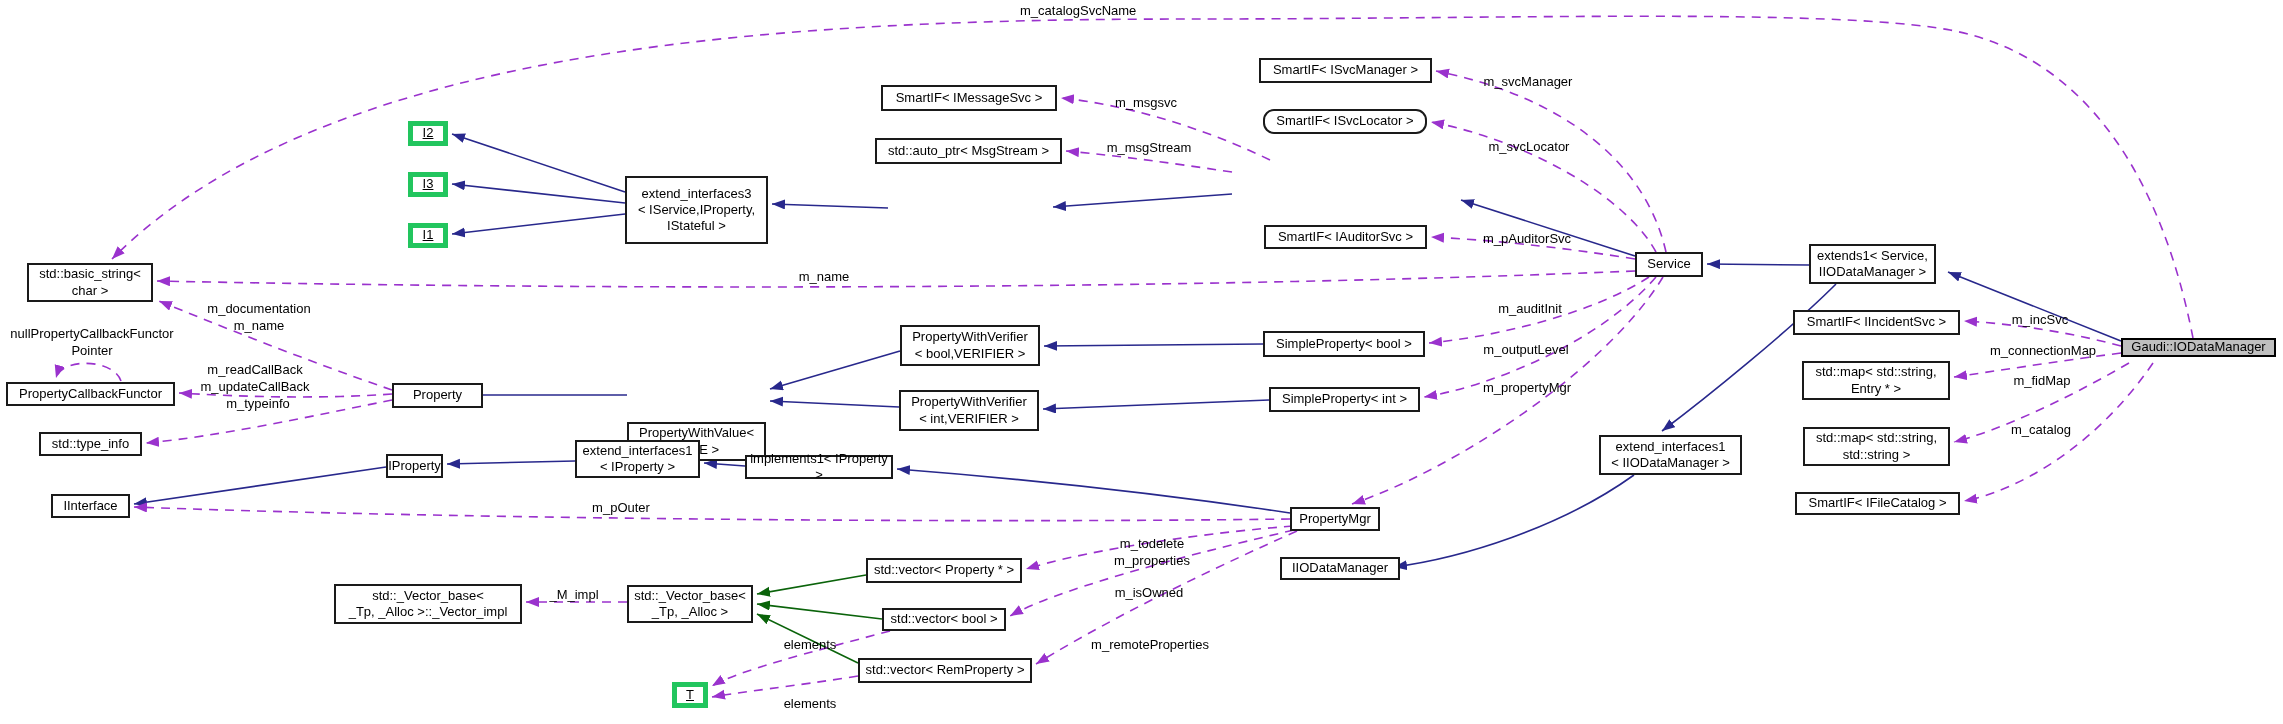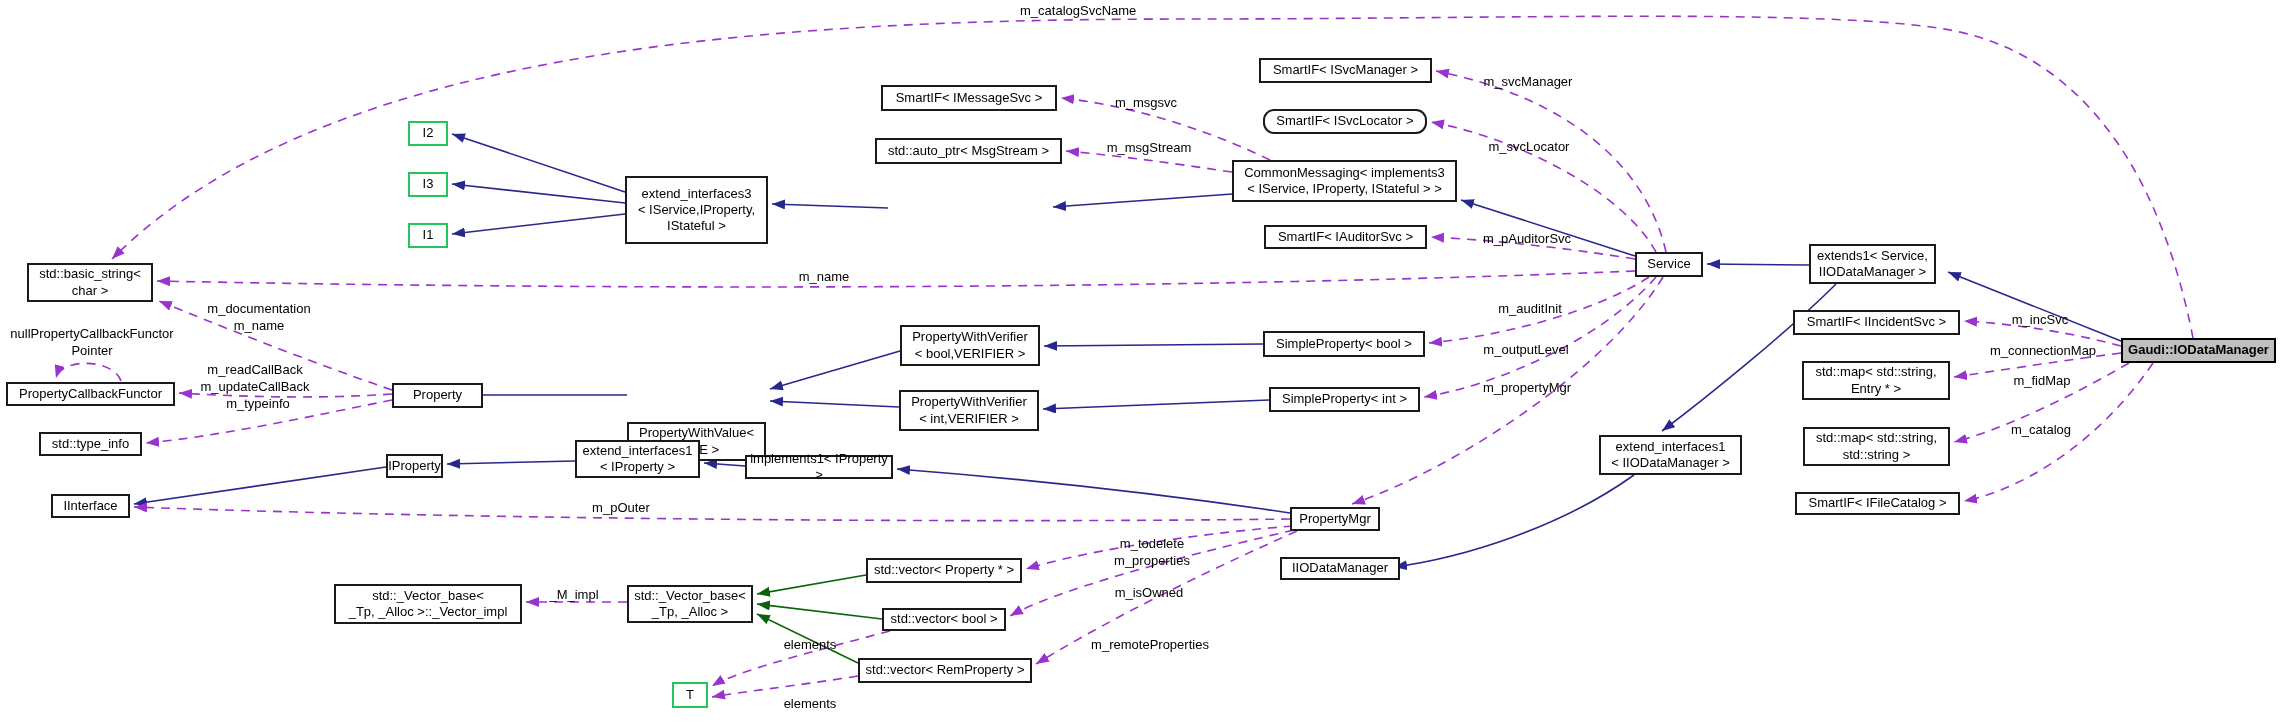--- a/index.html
+++ b/index.html
@@ -5,21 +5,21 @@
   html,body{margin:0;padding:0;background:#ffffff;}
   #canvas{position:relative;width:2283px;height:724px;background:#ffffff;
           font-family:"Liberation Sans",sans-serif;overflow:hidden;}
   #edges{position:absolute;left:0;top:0;width:2283px;height:724px;}
   .use{stroke:#9a32cd;stroke-width:1.6;fill:none;stroke-dasharray:9 7;}
   .inh{stroke:#28288c;stroke-width:1.6;fill:none;}
   .prot{stroke:#0a630a;stroke-width:1.6;fill:none;}
   .node{position:absolute;display:flex;align-items:center;justify-content:center;
         text-align:center;background:#ffffff;border:2px solid #1a1a1a;color:#000;
         font-size:13px;line-height:1.25;white-space:pre-line;box-sizing:border-box;}
-  .node.light{border:2px solid #22c55e;}
+  .node.light{border:5px solid #22c55e;text-decoration:underline;}
   .node.current{background:#bfbfbf;border:2px solid #000;}
   .elabel{position:absolute;font-size:13px;color:#000;text-align:center;
           white-space:pre-line;line-height:1.3;}
 </style>
 </head>
 <body>
 
 <div id="canvas">
 
   <svg id="edges" viewBox="0 0 2283 724">
@@ -87,35 +87,33 @@
   </svg>
 
   <div class="node light" style="left:408px;top:121px;width:40px;height:25px;">I2</div>
   <div class="node light" style="left:408px;top:172px;width:40px;height:25px;">I3</div>
   <div class="node light" style="left:408px;top:223px;width:40px;height:25px;">I1</div>
   <div class="node" style="left:625px;top:176px;width:143px;height:68px;">extend_interfaces3
 &lt; IService,IProperty,
 IStateful &gt;</div>
   <div class="node" style="left:881px;top:85px;width:176px;height:26px;">SmartIF&lt; IMessageSvc &gt;</div>
   <div class="node" style="left:875px;top:138px;width:187px;height:26px;">std::auto_ptr&lt; MsgStream &gt;</div>
-  <div class="node" style="left:1232px;top:160px;width:225px;height:42px;">CommonMessaging&lt; implements3
-&lt; IService, IProperty, IStateful &gt; &gt;</div>
   <div class="node" style="left:1259px;top:58px;width:173px;height:25px;">SmartIF&lt; ISvcManager &gt;</div>
   <div class="node" style="left:1263px;top:109px;width:164px;height:25px;border-radius:11px;">SmartIF&lt; ISvcLocator &gt;</div>
   <div class="node" style="left:1264px;top:225px;width:163px;height:24px;">SmartIF&lt; IAuditorSvc &gt;</div>
   <div class="node" style="left:1635px;top:252px;width:68px;height:25px;">Service</div>
   <div class="node" style="left:1809px;top:244px;width:127px;height:40px;">extends1&lt; Service,
 IIODataManager &gt;</div>
   <div class="node" style="left:1793px;top:310px;width:167px;height:25px;">SmartIF&lt; IIncidentSvc &gt;</div>
   <div class="node" style="left:1802px;top:361px;width:148px;height:39px;">std::map&lt; std::string,
 Entry * &gt;</div>
   <div class="node" style="left:1803px;top:427px;width:147px;height:39px;">std::map&lt; std::string,
 std::string &gt;</div>
   <div class="node" style="left:1795px;top:492px;width:165px;height:23px;">SmartIF&lt; IFileCatalog &gt;</div>
-  <div class="node current" style="left:2121px;top:338px;width:155px;height:25px;font-weight:bold;">Gaudi::IODataManager</div>
+  <div class="node current" style="left:2121px;top:338px;width:155px;height:19px;">Gaudi::IODataManager</div>
   <div class="node" style="left:27px;top:263px;width:126px;height:39px;">std::basic_string&lt;
 char &gt;</div>
   <div class="node" style="left:6px;top:382px;width:169px;height:24px;">PropertyCallbackFunctor</div>
   <div class="node" style="left:39px;top:432px;width:103px;height:24px;">std::type_info</div>
   <div class="node" style="left:392px;top:383px;width:91px;height:25px;">Property</div>
   <div class="node" style="left:627px;top:374px;width:139px;height:39px;margin-top:48px;">PropertyWithValue&lt;
 TYPE &gt;</div>
   <div class="node" style="left:900px;top:325px;width:140px;height:41px;">PropertyWithVerifier
 &lt; bool,VERIFIER &gt;</div>
   <div class="node" style="left:899px;top:390px;width:140px;height:41px;">PropertyWithVerifier

